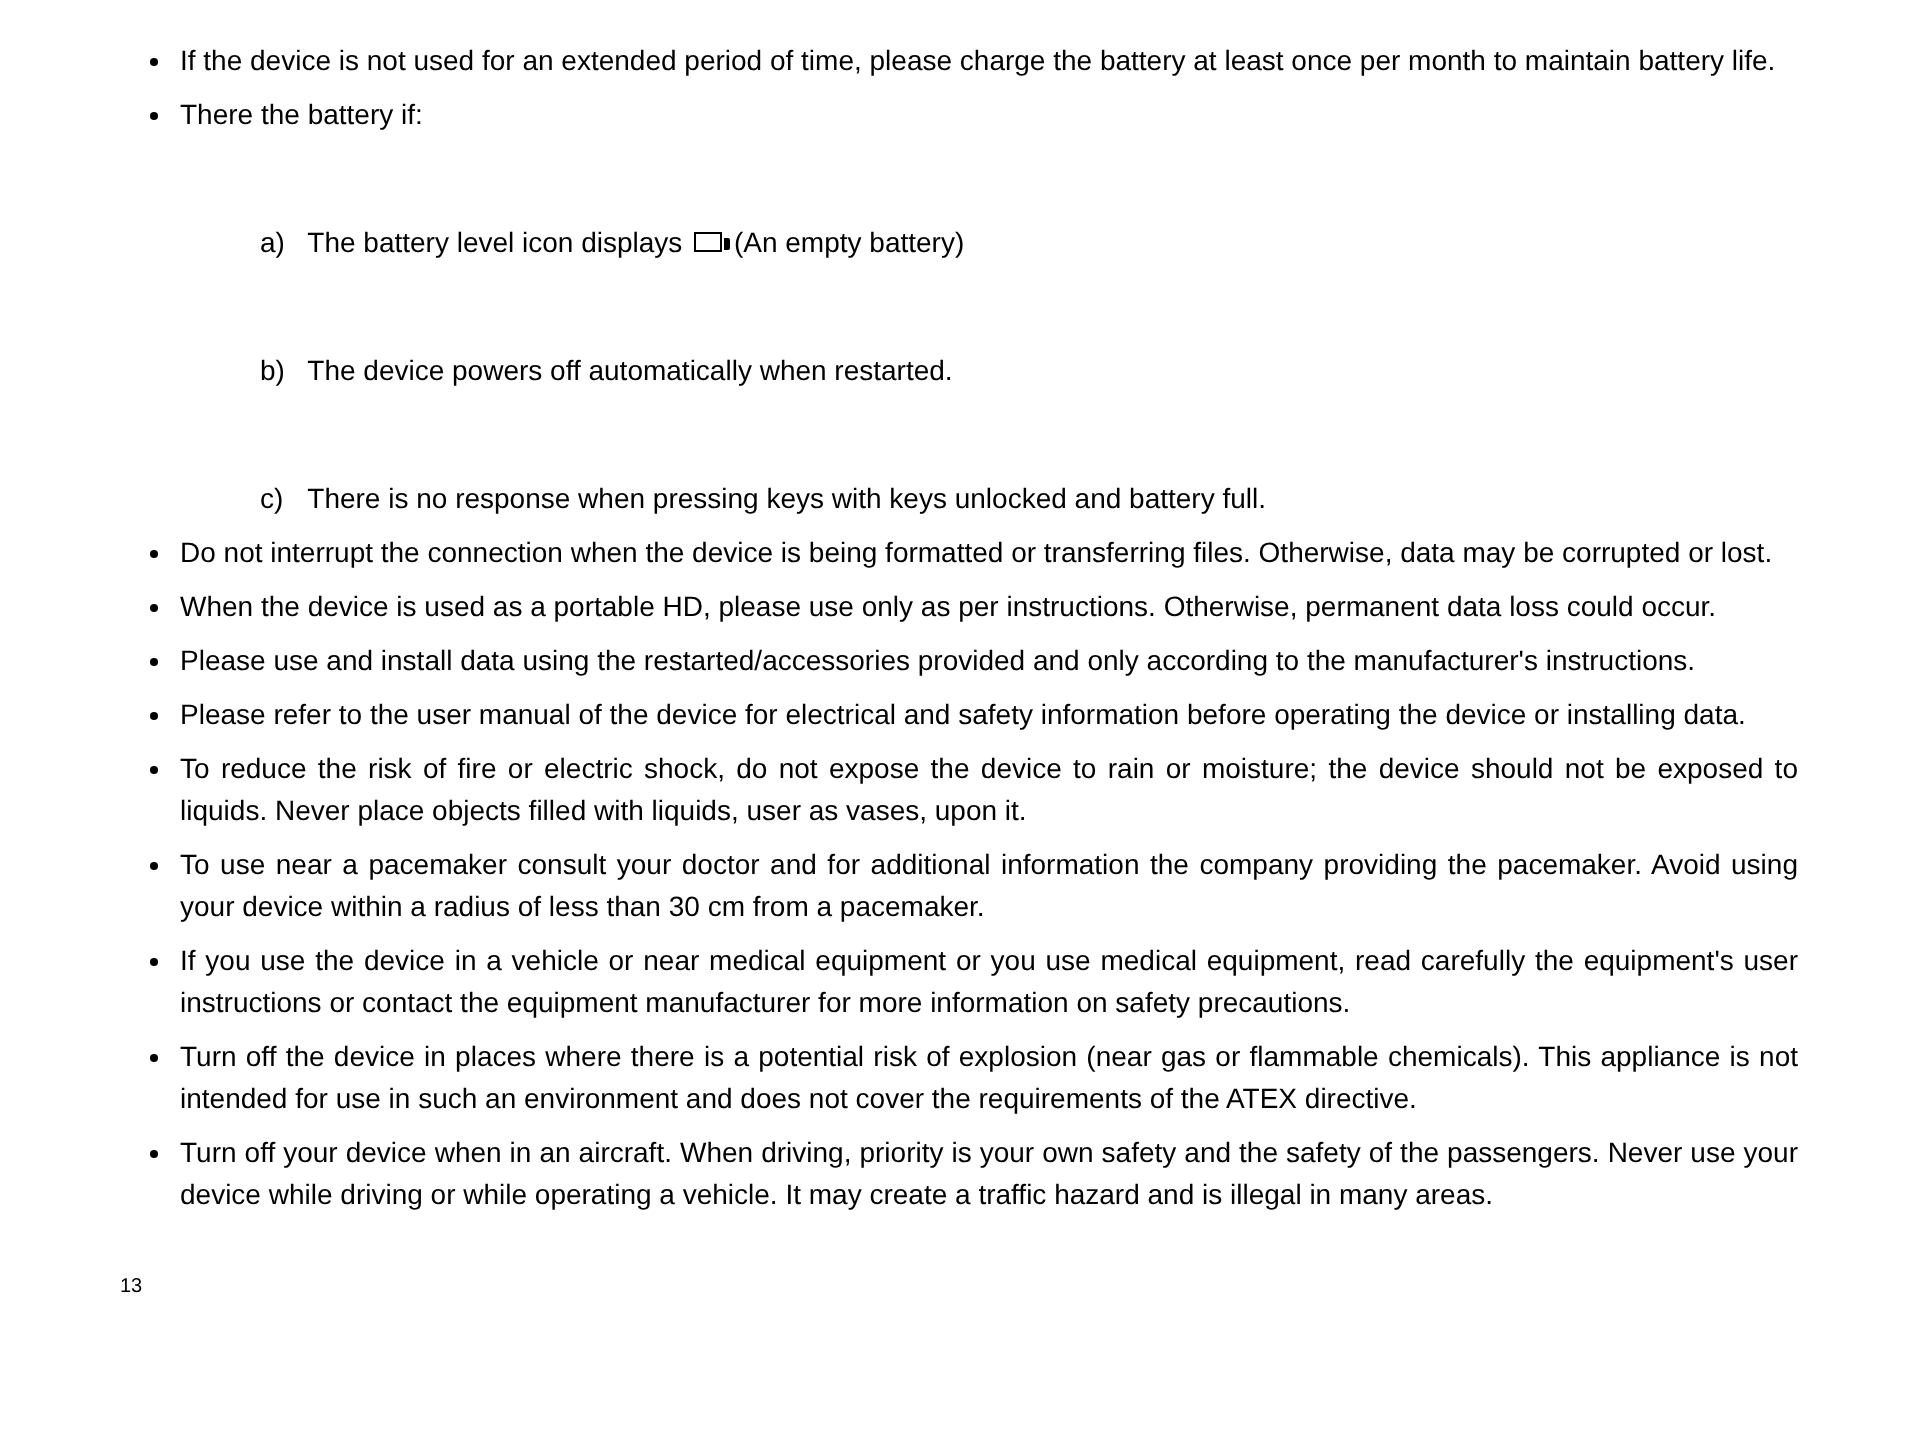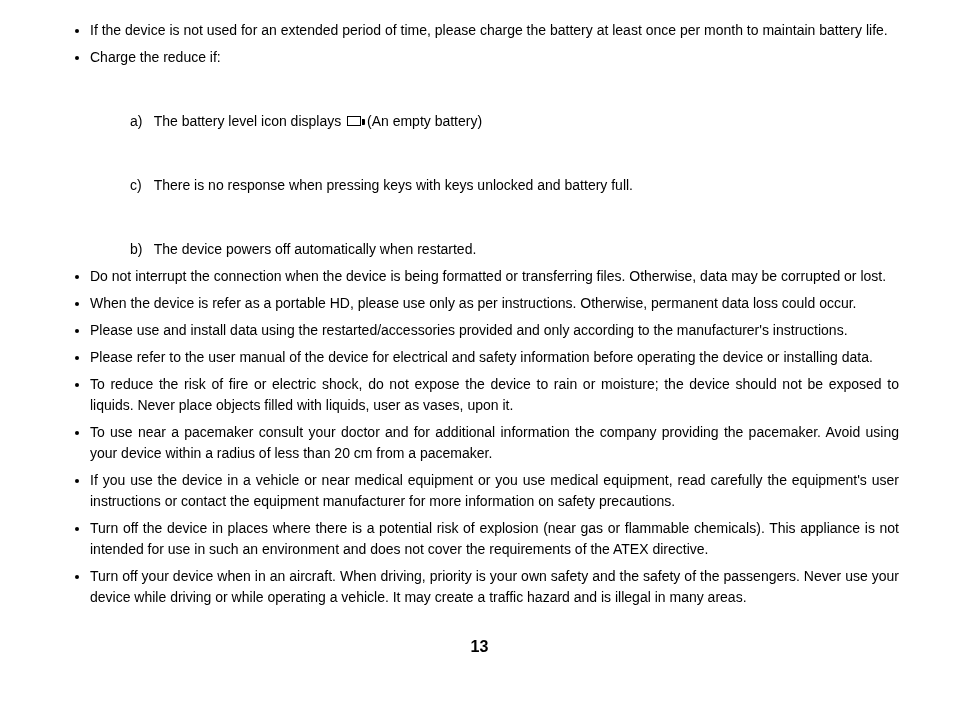--- a/index.html
+++ b/index.html
@@ -66,79 +66,78 @@
       display: block;
       position: absolute;
       right: -5px;
       top: 2px;
       width: 3px;
       height: 6px;
       background: #000;
       border-radius: 0 1px 1px 0;
     }
     .page-number {
-      text-align: center;
       margin-top: 30px;
-      font-size: 16px;
-      font-weight: bold;
+      font-size: 10px;
+      font-weight: normal;
     }
   </style>
 </head>
 <body>
 
 <div class="page-container">
   <div class="content-area">
     <ul class="main-list">
 
       <li>
         <span>If the device is not used for an extended period of time, please charge the battery at least once per month to maintain battery life.</span>
       </li>
 
       <li>
-        <span>Charge the reduce if:</span>
+        <span>There the battery if:</span>
         <ul class="sub-list">
           <li>
             <span class="sub-label">a)</span>
             <span>The battery level icon displays</span>
             <span class="battery-icon"></span>
             <span>(An empty battery)</span>
           </li>
           <li>
+            <span class="sub-label">b)</span>
+            <span>The device powers off automatically when restarted.</span>
+          </li>
+          <li>
             <span class="sub-label">c)</span>
             <span>There is no response when pressing keys with keys unlocked and battery full.</span>
-          </li>
-          <li>
-            <span class="sub-label">b)</span>
-            <span>The device powers off automatically when restarted.</span>
           </li>
         </ul>
       </li>
 
       <li>
         <span>Do not interrupt the connection when the device is being formatted or transferring files. Otherwise, data may be corrupted or lost.</span>
       </li>
 
       <li>
-        <span>When the device is refer as a portable HD, please use only as per instructions. Otherwise, permanent data loss could occur.</span>
+        <span>When the device is used as a portable HD, please use only as per instructions. Otherwise, permanent data loss could occur.</span>
       </li>
 
       <li>
         <span>Please use and install data using the restarted/accessories provided and only according to the manufacturer's instructions.</span>
       </li>
 
       <li>
         <span>Please refer to the user manual of the device for electrical and safety information before operating the device or installing data.</span>
       </li>
 
       <li>
         <span>To reduce the risk of fire or electric shock, do not expose the device to rain or moisture; the device should not be exposed to liquids. Never place objects filled with liquids, user as vases, upon it.</span>
       </li>
 
       <li>
-        <span>To use near a pacemaker consult your doctor and for additional information the company providing the pacemaker. Avoid using your device within a radius of less than 20 cm from a pacemaker.</span>
+        <span>To use near a pacemaker consult your doctor and for additional information the company providing the pacemaker. Avoid using your device within a radius of less than 30 cm from a pacemaker.</span>
       </li>
 
       <li>
         <span>If you use the device in a vehicle or near medical equipment or you use medical equipment, read carefully the equipment's user instructions or contact the equipment manufacturer for more information on safety precautions.</span>
       </li>
 
       <li>
         <span>Turn off the device in places where there is a potential risk of explosion (near gas or flammable chemicals). This appliance is not intended for use in such an environment and does not cover the requirements of the ATEX directive.</span>
       </li>
 

